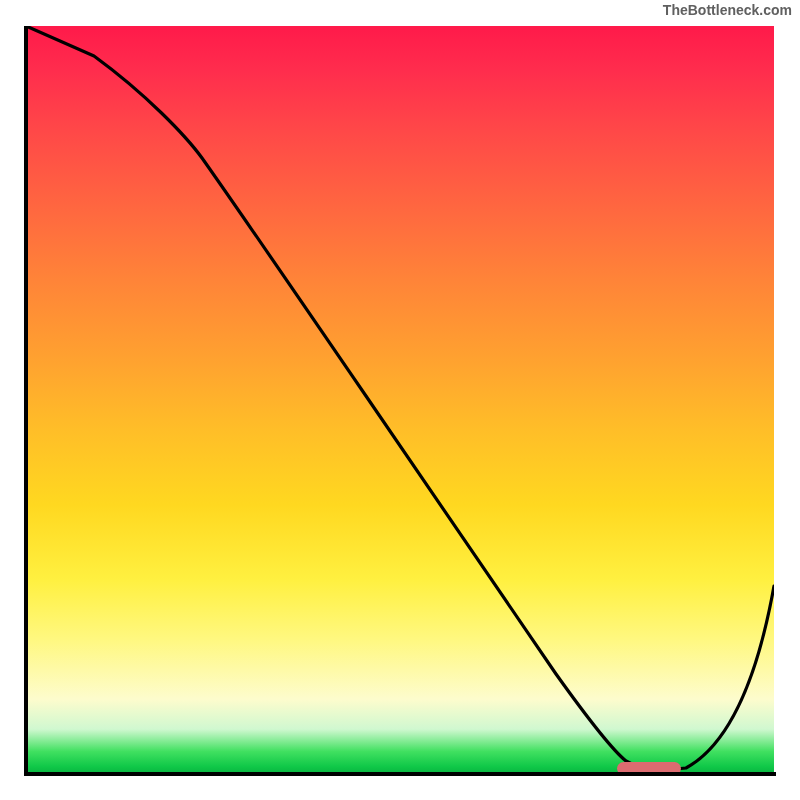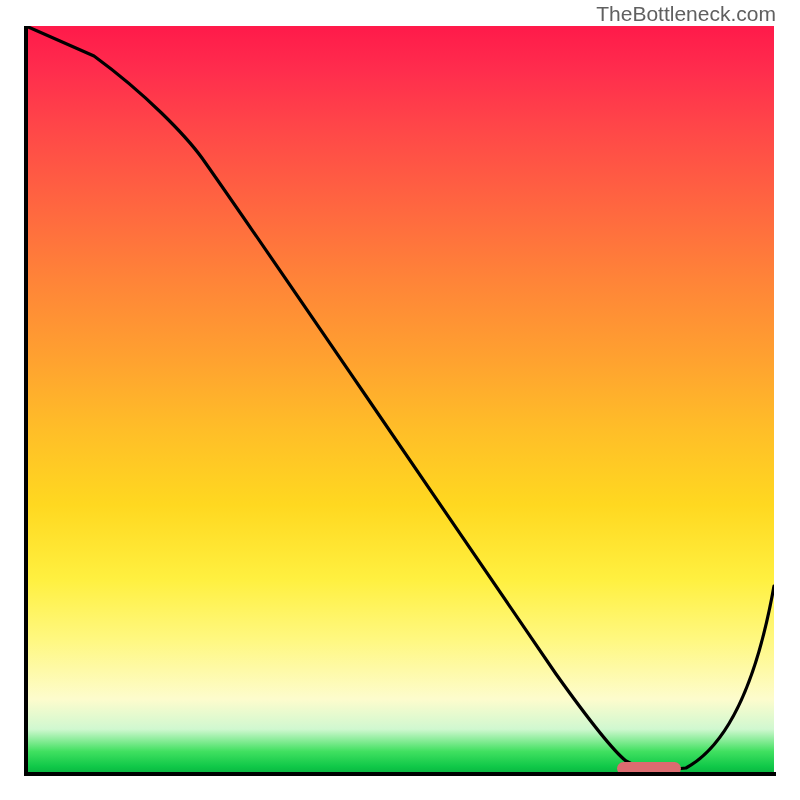--- a/index.html
+++ b/index.html
@@ -11,23 +11,23 @@
     width: 800px;
     height: 800px;
     background: #ffffff;
     font-family: Arial, sans-serif;
     position: relative;
     overflow: hidden;
   }
   .watermark {
     position: absolute;
     top: 2px;
-    right: 24px;
-    font-size: 21px;
-    font-weight: normal;
+    right: 8px;
+    font-size: 14px;
+    font-weight: bold;
     color: #606060;
     z-index: 10;
   }
   .chart-container {
     position: absolute;
     top: 26px;
     left: 26px;
     width: 748px;
     height: 748px;
   }

